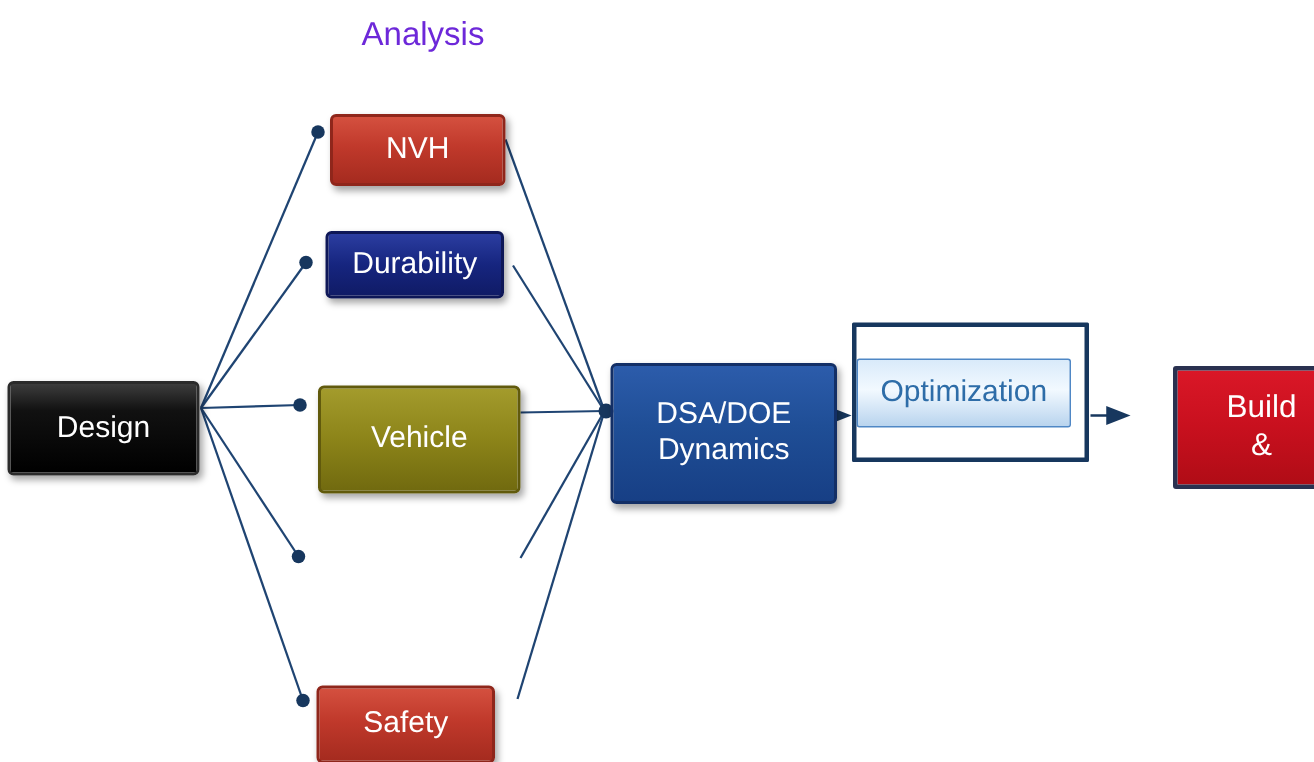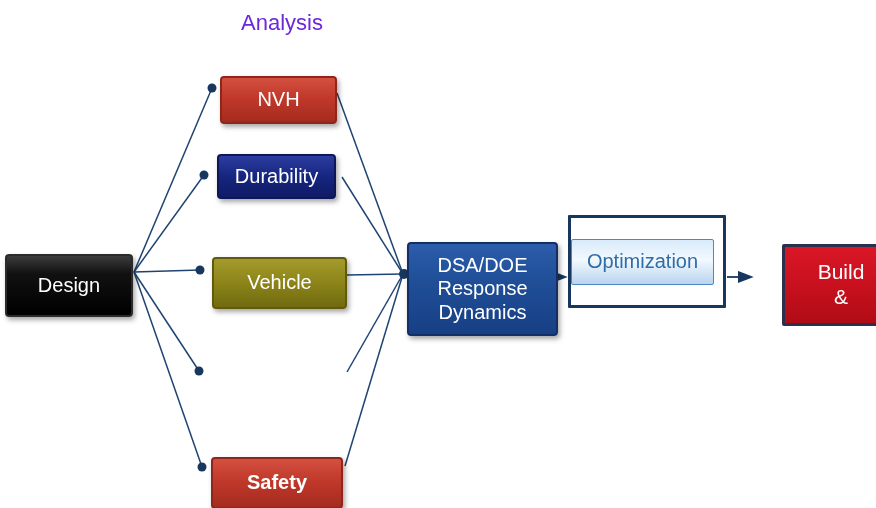--- a/index.html
+++ b/index.html
@@ -44,34 +44,33 @@
     left: 220px; top: 62px; width: 117px; height: 48px;
     background: linear-gradient(180deg, #d4503f 0%, #c0392b 45%, #a52b1f 100%);
     border: 2px solid #8f261b;
   }
   .node-durability {
     left: 217px; top: 140px; width: 119px; height: 45px;
     background: linear-gradient(180deg, #2b3da0 0%, #16257f 50%, #101b66 100%);
     border: 2px solid #0e1757;
   }
   .node-vehicle-dynamics {
-    left: 212px; top: 243px; width: 135px; height: 52px;
+    left: 212px; top: 243px; width: 135px; height: 72px;
     background: linear-gradient(180deg, #a39b2c 0%, #8c8419 50%, #716a0f 100%);
     border: 2px solid #615a0c;
   }
   .node-cfd {
     left: 211px; top: 348px; width: 136px; height: 49px;
     background: linear-gradient(180deg, #a160d9 0%, #8f46cb 50%, #7634ad 100%);
     border: 2px solid #63289a;
   }
   .node-safety {
-    left: 211px; top: 443px; width: 132px; height: 52px;
+    left: 211px; top: 443px; width: 119px; height: 52px;
     background: linear-gradient(180deg, #d4503f 0%, #c0392b 45%, #a52b1f 100%);
     border: 2px solid #8f261b;
-    font-weight: bold;
   }
   .node-dsa {
     left: 407px; top: 228px; width: 151px; height: 94px;
     background: linear-gradient(180deg, #2c5cab 0%, #1f4e96 45%, #173f85 100%);
     border: 2px solid #132f66;
     font-size: 20px;
   }
   .optimization-outer {
     position: absolute;
     left: 568px; top: 215px; width: 158px; height: 93px;
@@ -170,21 +169,20 @@
     <span class="line">Vehicle</span>
   </div>
 
 
   <div class="node node-safety">
     <span>Safety</span>
   </div>
 
   <div class="node node-dsa">
     <span class="line">DSA/DOE</span>
-    <span class="line">Response</span>
     <span class="line">Dynamics</span>
   </div>
 
   <div class="optimization-outer">
     <div class="optimization-inner">
       <span>Optimization</span>
     </div>
   </div>
 
   <div class="node node-build">

